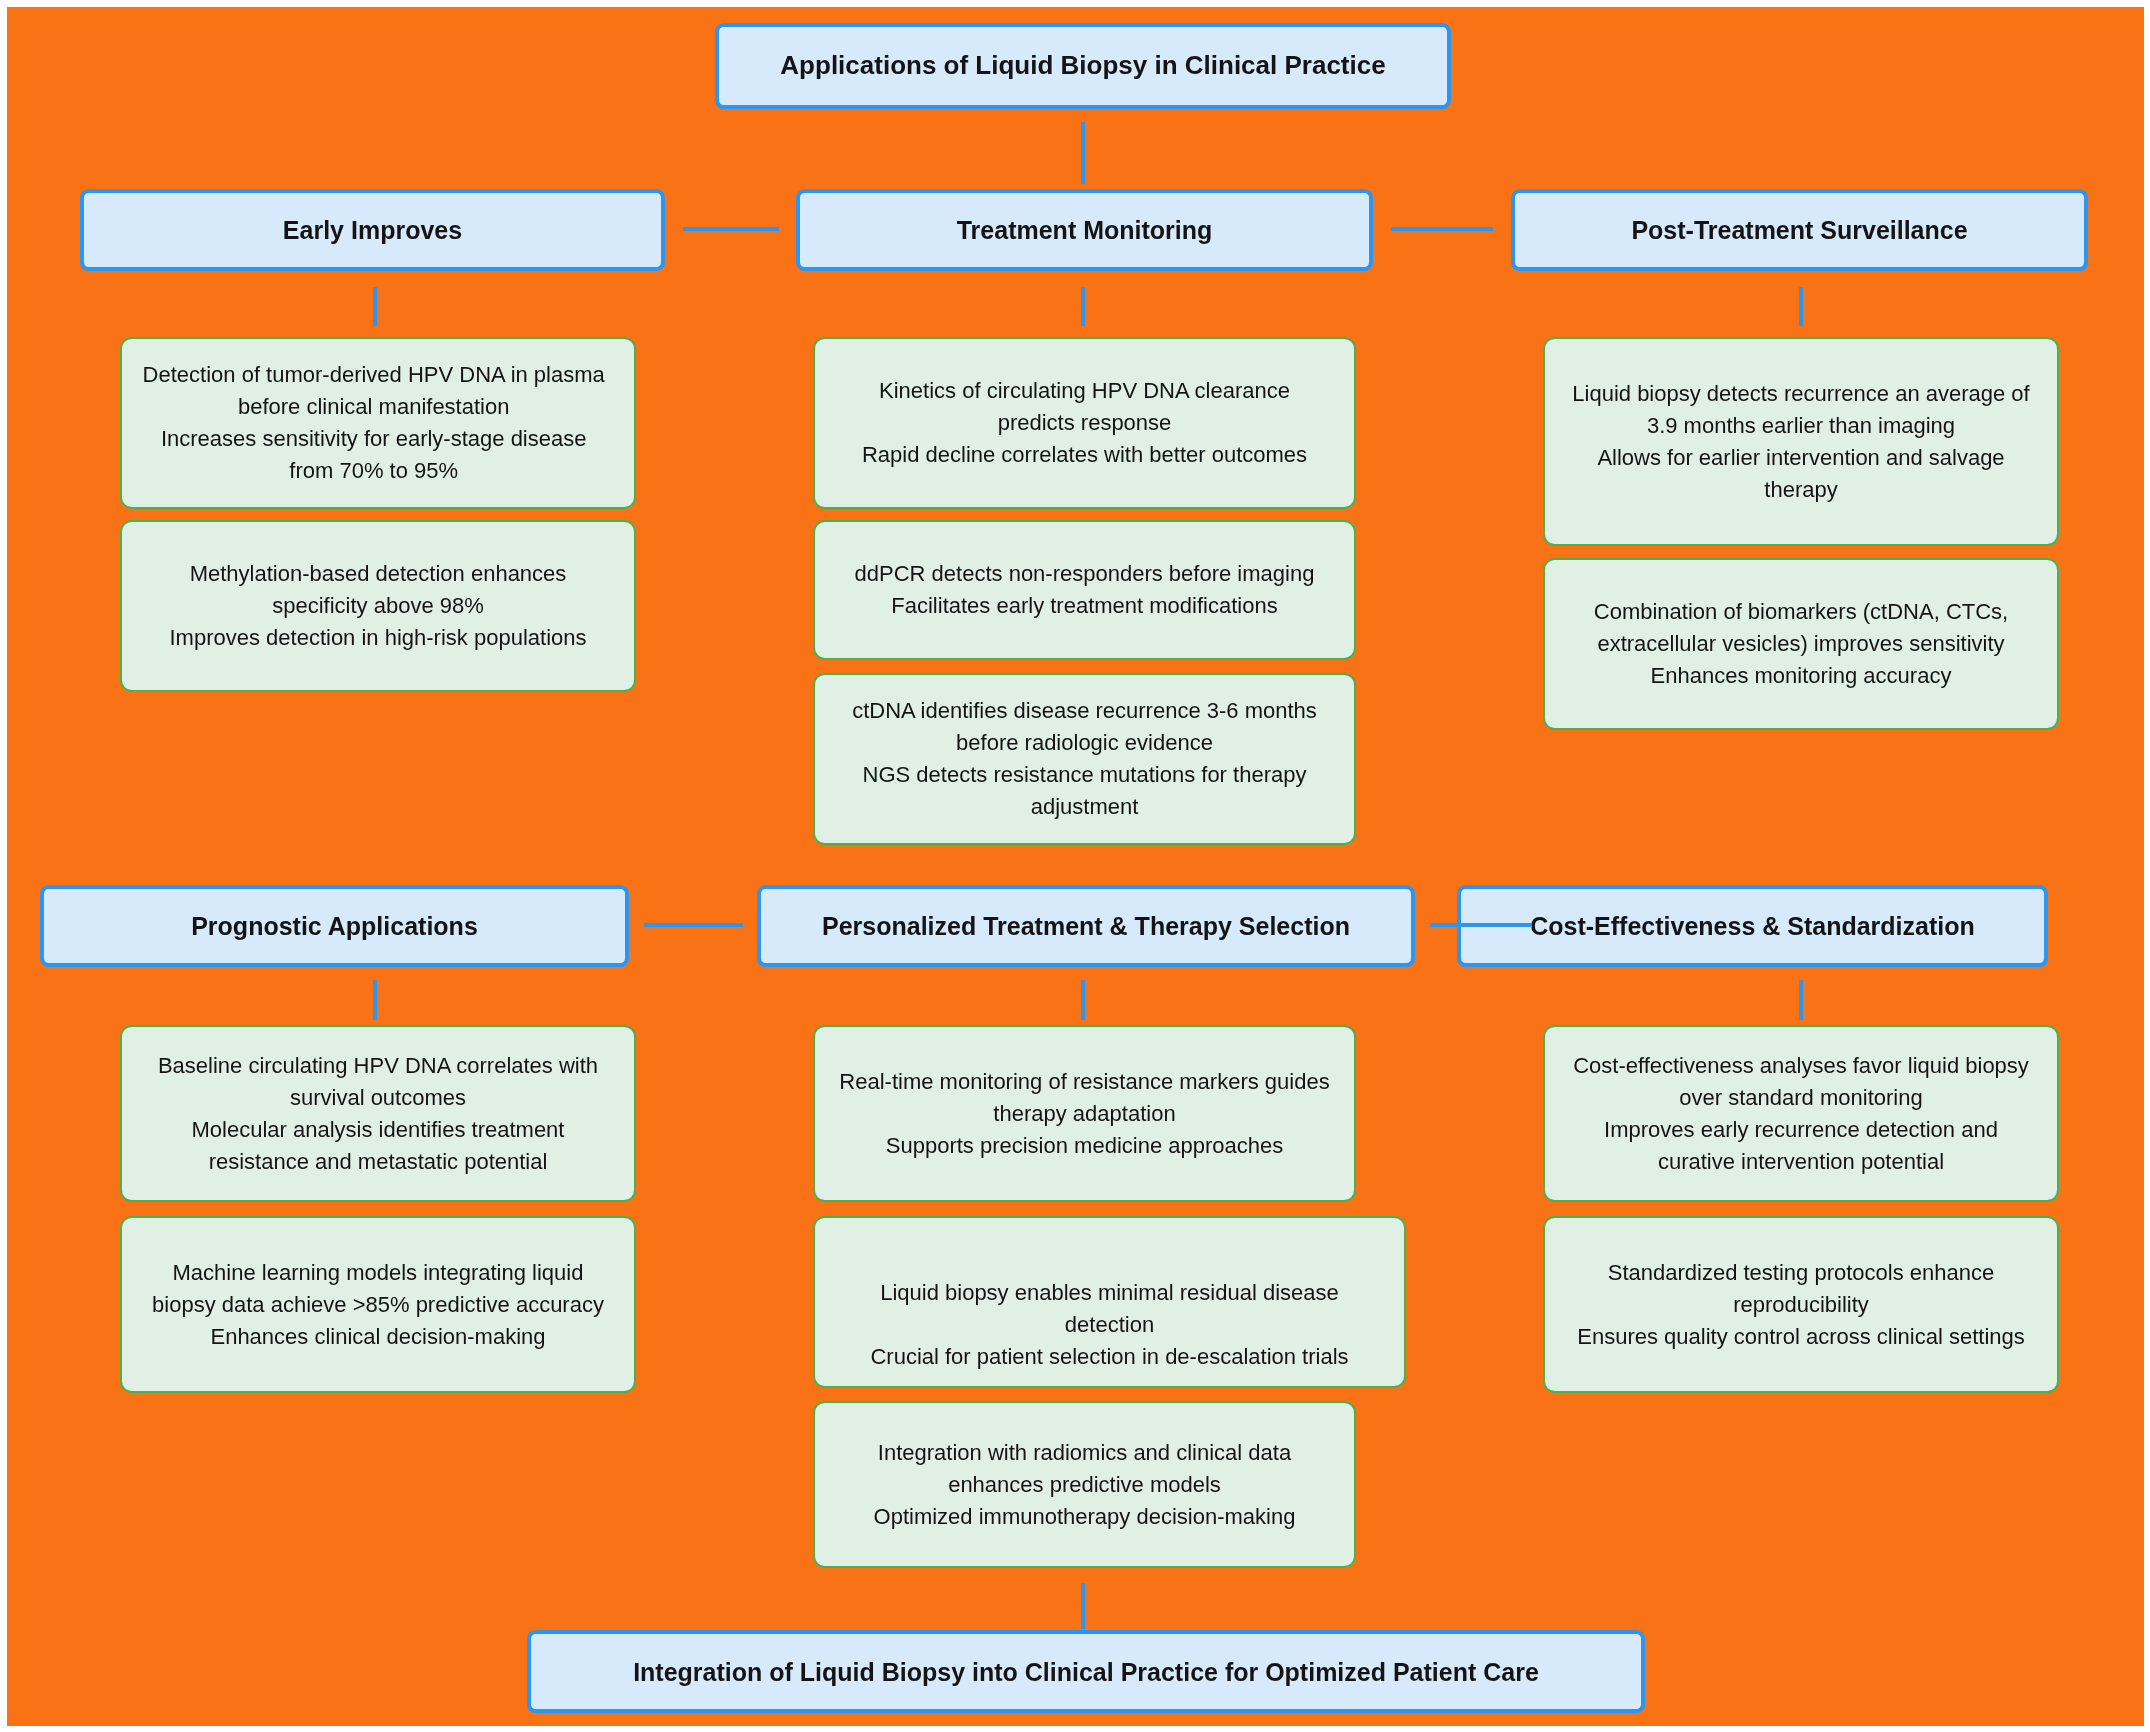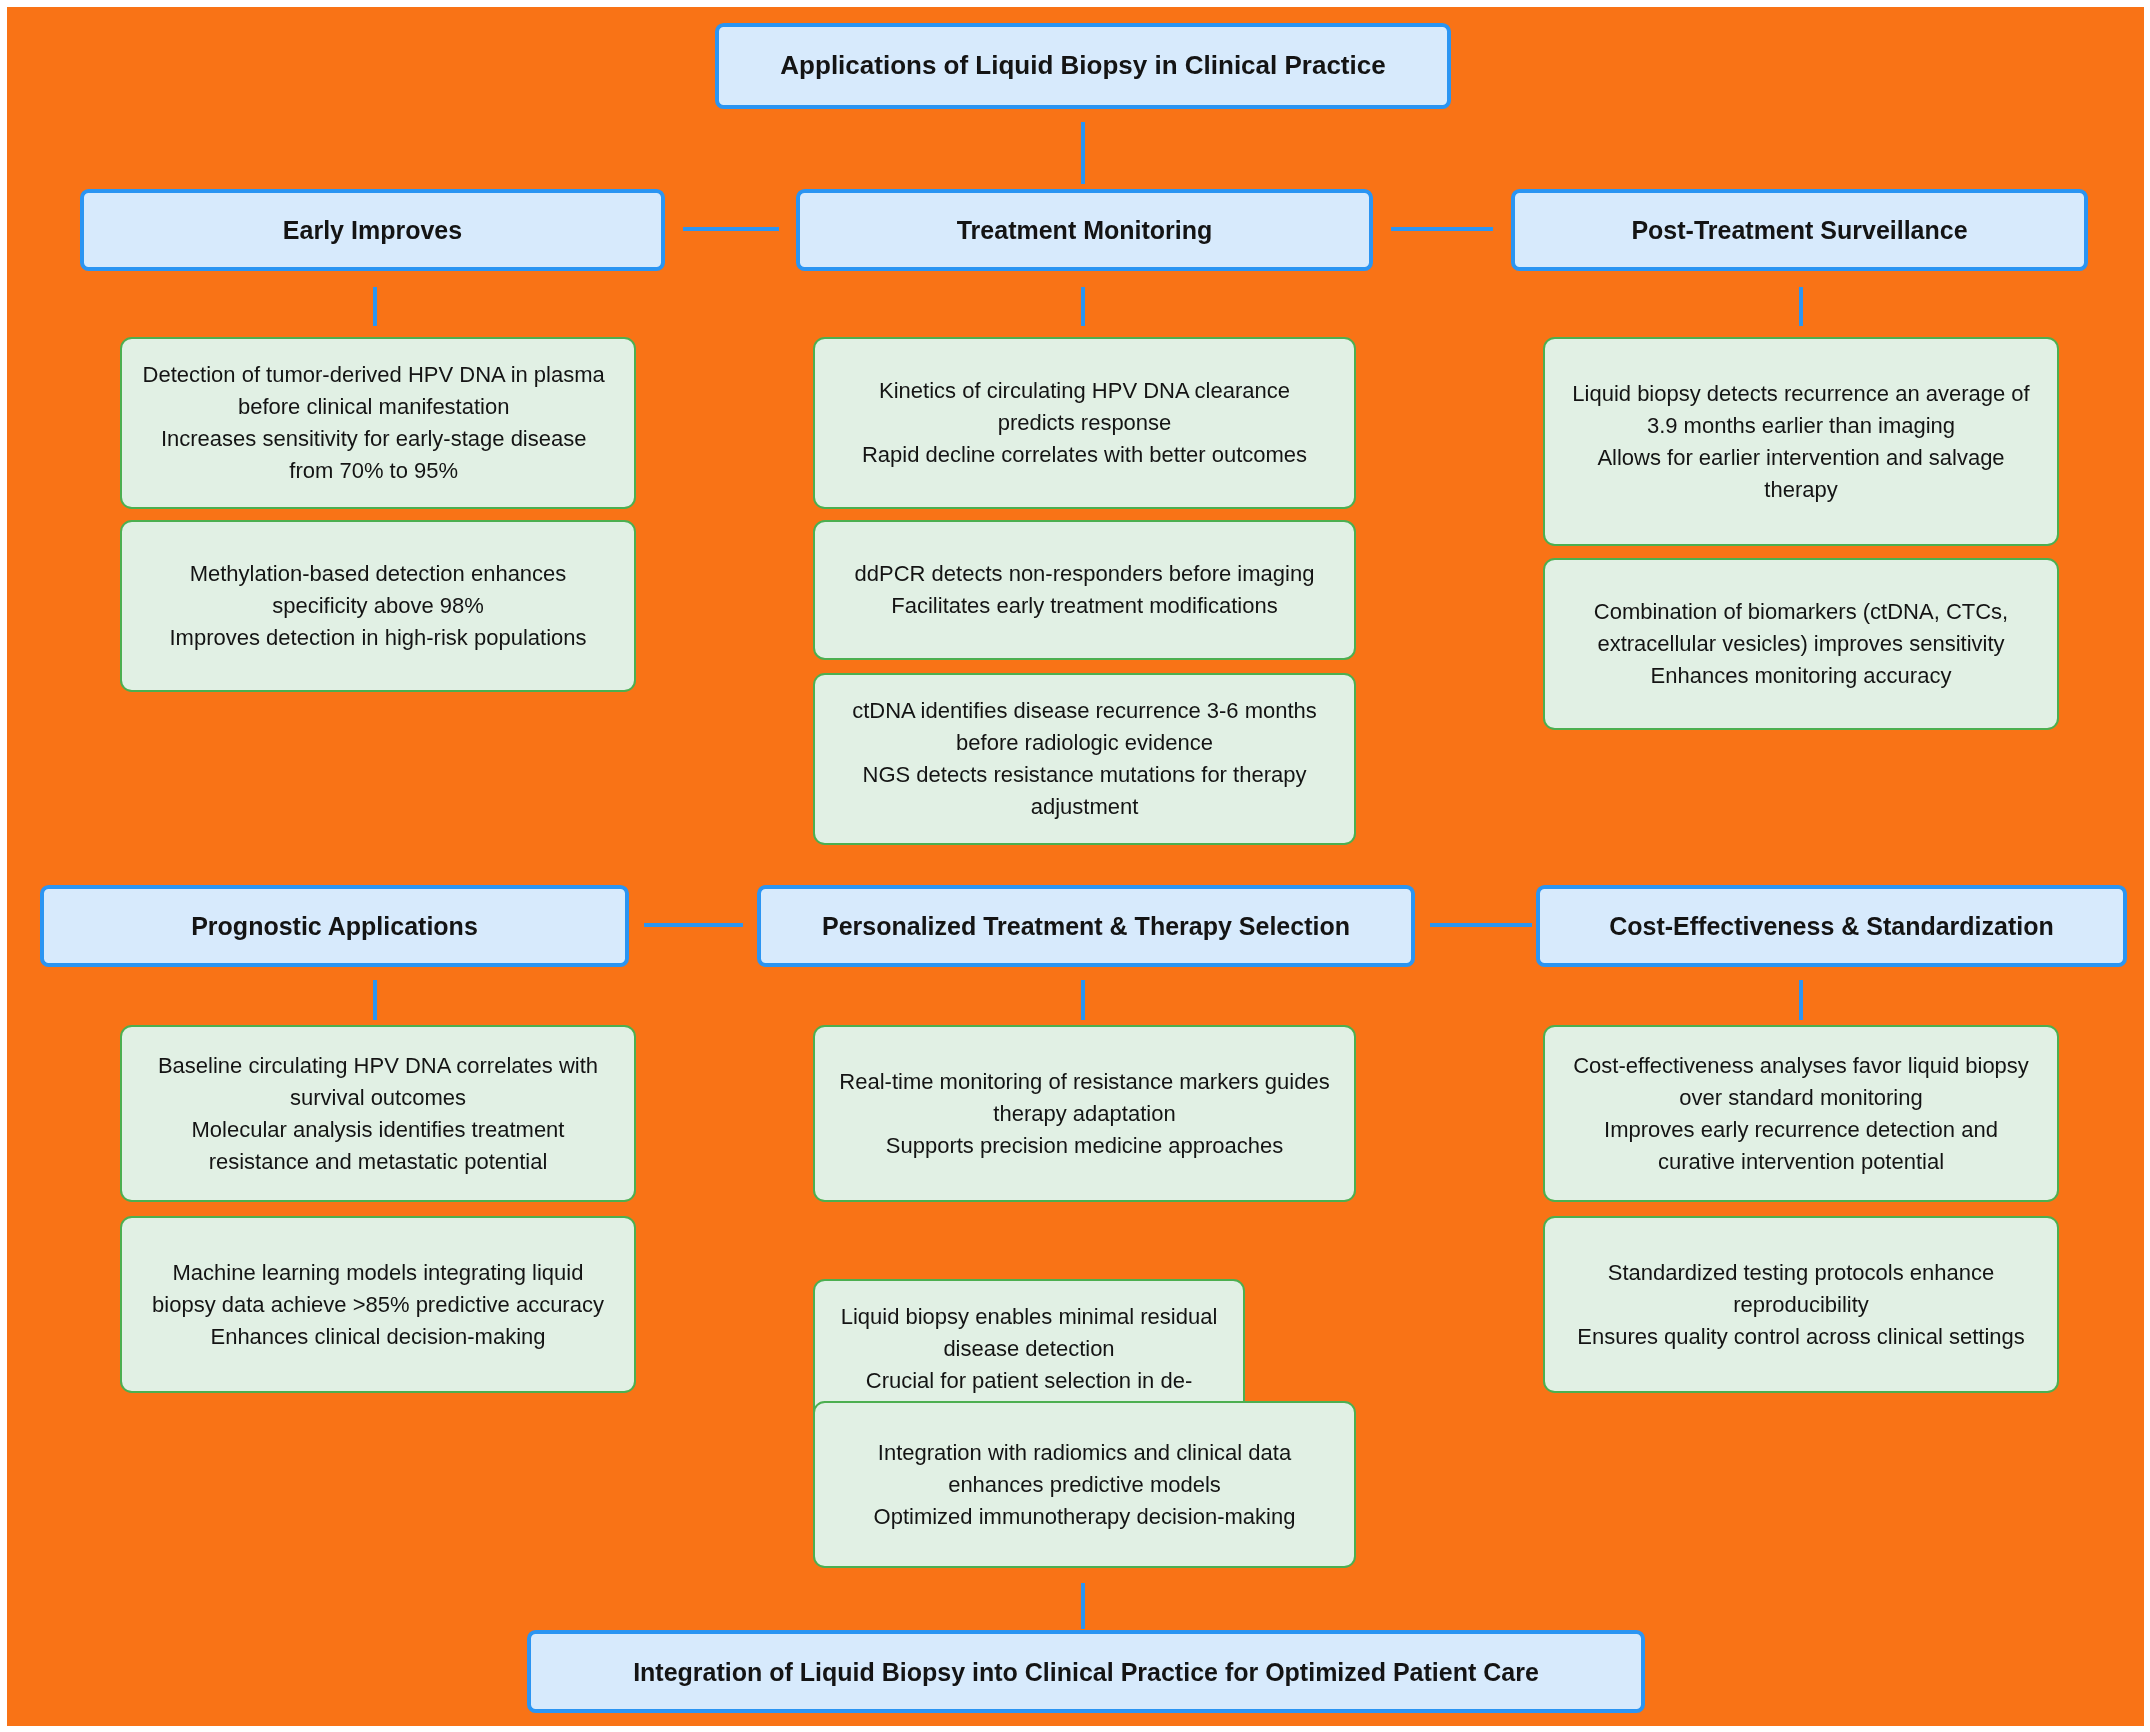--- a/index.html
+++ b/index.html
@@ -95,21 +95,21 @@
     <div class="stmt">Combination of biomarkers (ctDNA, CTCs, extracellular vesicles) improves sensitivity</div>
     <div class="stmt">Enhances monitoring accuracy</div>
   </div>
 
   <div class="hdr" style="left:33px;top:878px;width:589px;height:82px;">
     <span>Prognostic Applications</span>
   </div>
   <div class="hdr" style="left:750px;top:878px;width:658px;height:82px;">
     <span>Personalized Treatment &amp; Therapy Selection</span>
   </div>
-  <div class="hdr" style="left:1529px;top:878px;width:591px;height:82px;text-align:center;">
+  <div class="hdr" style="left:1450px;top:878px;width:591px;height:82px;text-align:center;">
     <span>Cost-Effectiveness &amp; Standardization</span>
   </div>
 
   <div class="hline" style="left:637px;top:916px;width:99px;"></div>
   <div class="hline" style="left:1423px;top:916px;width:102px;"></div>
 
   <div class="vline" style="left:366px;top:973px;height:40px;"></div>
   <div class="vline" style="left:1074px;top:973px;height:40px;"></div>
   <div class="vline" style="left:1792px;top:973px;height:40px;"></div>
 
@@ -119,21 +119,21 @@
   </div>
   <div class="card" style="left:113px;top:1209px;width:516px;height:177px;">
     <div class="stmt">Machine learning models integrating liquid biopsy data achieve &gt;85% predictive accuracy</div>
     <div class="stmt">Enhances clinical decision-making</div>
   </div>
 
   <div class="card" style="left:806px;top:1018px;width:543px;height:177px;">
     <div class="stmt">Real-time monitoring of resistance markers guides therapy adaptation</div>
     <div class="stmt">Supports precision medicine approaches</div>
   </div>
-  <div class="card" style="left:806px;top:1272px;width:432px;height:172px;">
+  <div class="card" style="left:806px;top:1209px;width:593px;height:172px;justify-content:flex-end;">
     <div class="stmt">Liquid biopsy enables minimal residual disease detection</div>
     <div class="stmt">Crucial for patient selection in de-escalation trials</div>
   </div>
   <div class="card" style="left:806px;top:1394px;width:543px;height:167px;">
     <div class="stmt">Integration with radiomics and clinical data enhances predictive models</div>
     <div class="stmt">Optimized immunotherapy decision-making</div>
   </div>
 
   <div class="card" style="left:1536px;top:1018px;width:516px;height:177px;">
     <div class="stmt">Cost-effectiveness analyses favor liquid biopsy over standard monitoring</div>

